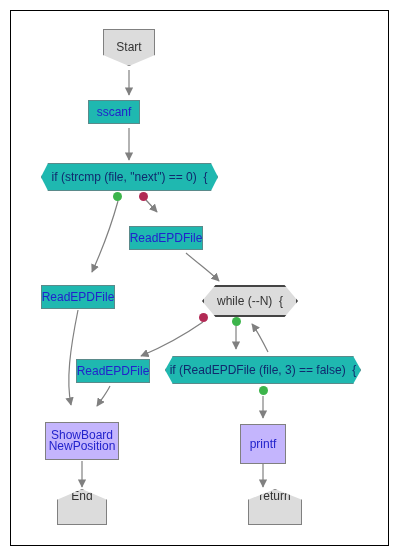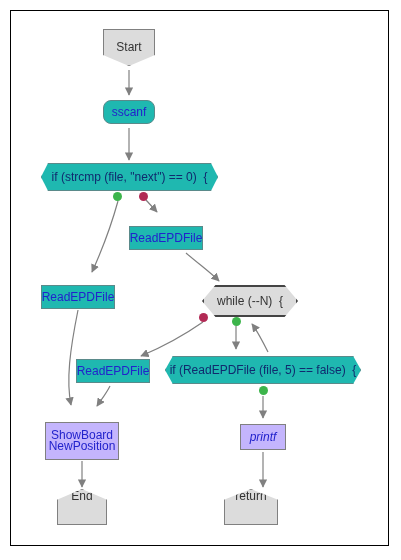--- a/index.html
+++ b/index.html
@@ -134,21 +134,21 @@
 
     <path d="M 82 461 L 82 487" stroke="#808080" stroke-width="1.2" fill="none" marker-end="url(#ar)"></path>
 
     <path d="M 263 452 L 263 487" stroke="#808080" stroke-width="1.2" fill="none" marker-end="url(#ar)"></path>
   </svg>
 
   <div class="node term-start" style="left:103px; top:29px; width:52px; height:37px;">
     <span>Start</span>
   </div>
 
-  <div class="node proc-teal" style="left:103px; top:100px; width:52px; height:24px;border-radius:8px;">
+  <div class="node proc-teal" style="left:88px; top:100px; width:52px; height:24px;">
     <span>sscanf</span>
   </div>
 
   <div class="node hex-teal" style="left:41px; top:163px; width:177px; height:28px;">
     <span>if (strcmp (file, "next") == 0)  {</span>
   </div>
   <div class="dot dot-true" style="left:113px; top:192px;"></div>
   <div class="dot dot-false" style="left:139px; top:192px;"></div>
 
   <div class="node proc-teal" style="left:129px; top:226px; width:74px; height:24px;">
@@ -163,34 +163,34 @@
     <span>while (--N)  {</span>
   </div>
   <div class="dot dot-false" style="left:199px; top:313px;"></div>
   <div class="dot dot-true" style="left:232px; top:317px;"></div>
 
   <div class="node proc-teal" style="left:76px; top:359px; width:74px; height:24px;">
     <span>ReadEPDFile</span>
   </div>
 
   <div class="node hex-teal" style="left:165px; top:356px; width:196px; height:28px;">
-    <span>if (ReadEPDFile (file, 5) == false)  {</span>
+    <span>if (ReadEPDFile (file, 3) == false)  {</span>
   </div>
   <div class="dot dot-true" style="left:259px; top:386px;"></div>
 
   <div class="node proc-grey" style="left:45px; top:422px; width:74px; height:38px;">
     <span>ShowBoard
 NewPosition</span>
   </div>
 
-  <div class="node proc-grey" style="left:240px; top:424px; width:46px; height:26px;font-style:italic;">
+  <div class="node proc-grey" style="left:240px; top:424px; width:46px; height:40px;">
     <span>printf</span>
   </div>
 
   <div class="node term-end" style="left:57px; top:489px; width:50px; height:36px;">
     <span>End</span>
   </div>
 
-  <div class="node term-end" style="left:224px; top:489px; width:54px; height:36px;">
+  <div class="node term-end" style="left:248px; top:489px; width:54px; height:36px;">
     <span>return</span>
   </div>
 
 </div>
 
 </body></html>

